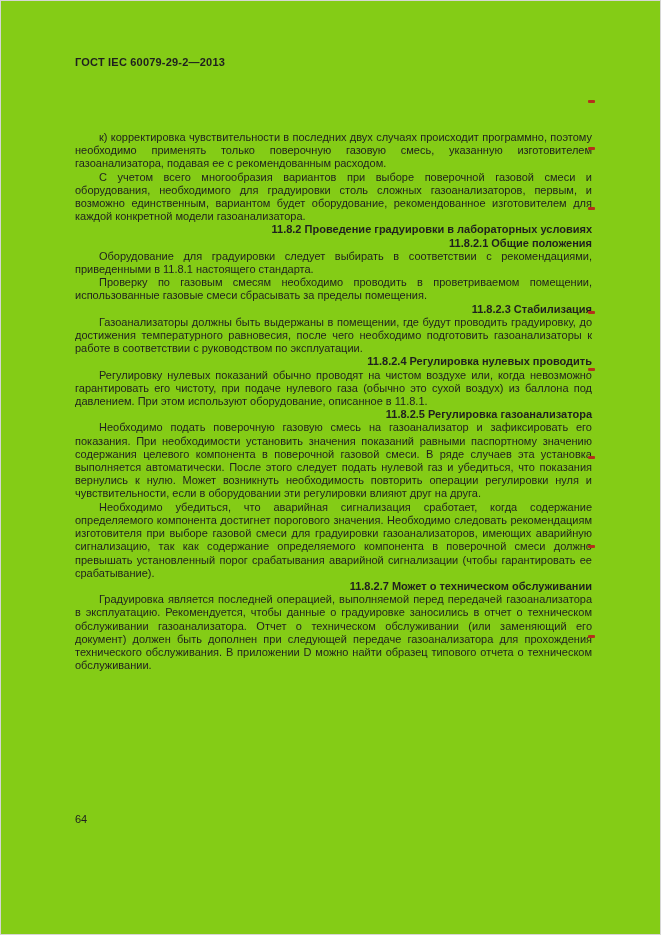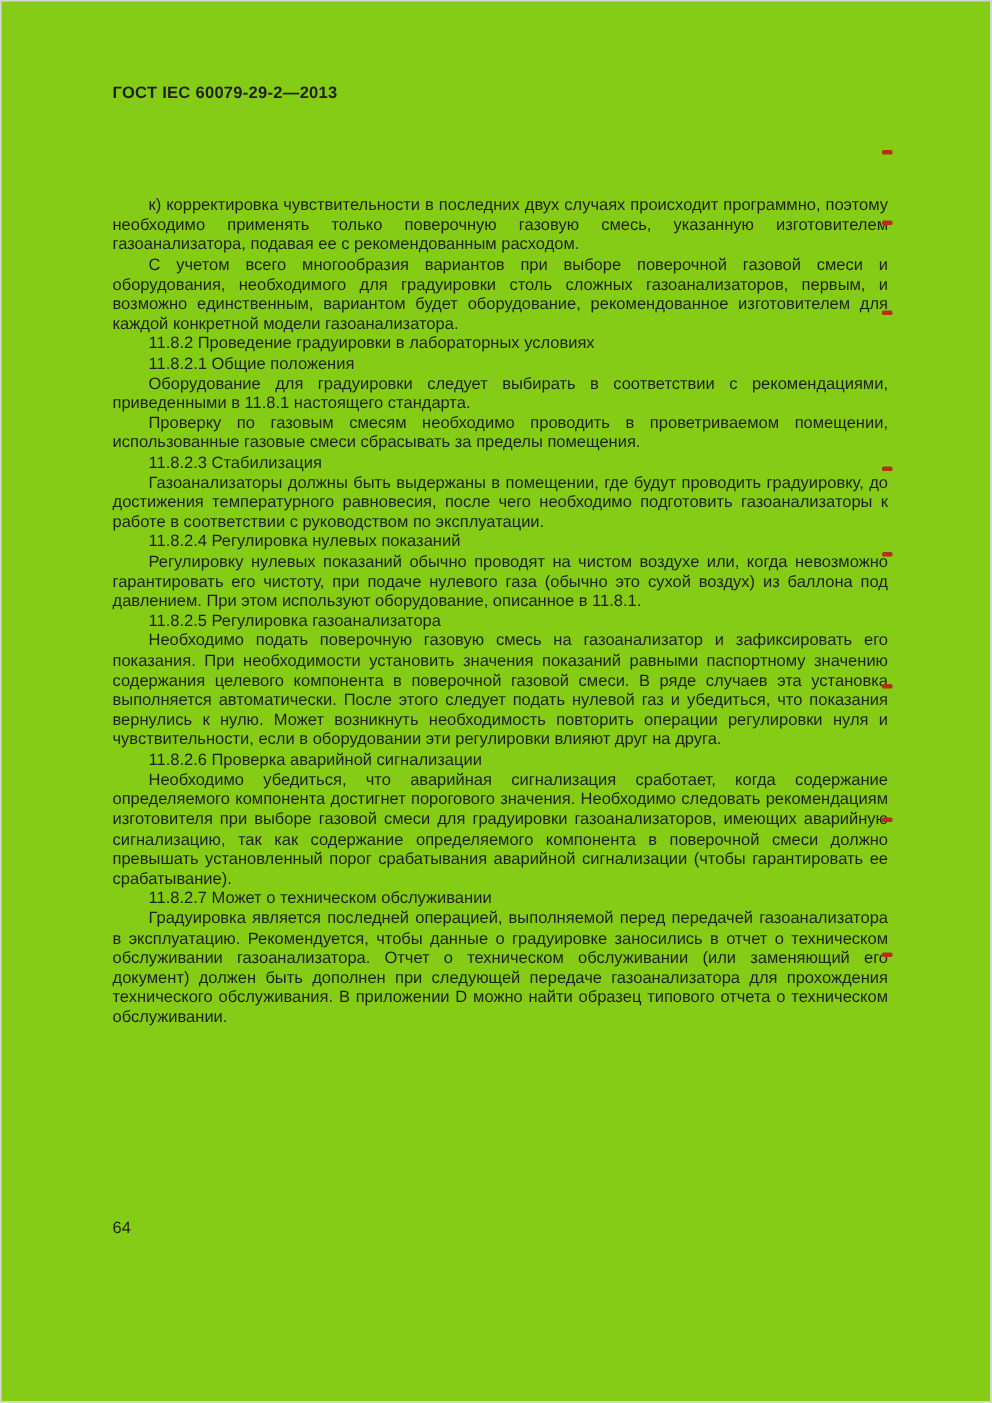--- a/index.html
+++ b/index.html
@@ -35,22 +35,22 @@
     font-size: 11px;
     line-height: 13.2px;
     text-align: justify;
     margin-top: 47px;
   }
   .body-text p.block {
     margin: 0;
     text-indent: 24px;
   }
   .body-text p.heading {
-    font-weight: normal;
-    text-align: left;
+    font-weight: bold;
+    text-align: right;
   }
   .page-number {
     position: absolute;
     top: 812px;
     left: 74px;
     font-size: 11px;
   }
   .markers-layer {
     position: absolute;
     inset: 0;
@@ -72,25 +72,24 @@
 
   <div class="body-text" id="doc-body">
       <p class="block paragraph">к) корректировка чувствительности в последних двух случаях происходит программно, поэтому необходимо применять только поверочную газовую смесь, указанную изготовителем газоанализатора, подавая ее с рекомендованным расходом.</p>
       <p class="block paragraph">С учетом всего многообразия вариантов при выборе поверочной газовой смеси и оборудования, необходимого для градуировки столь сложных газоанализаторов, первым, и возможно единственным, вариантом будет оборудование, рекомендованное изготовителем для каждой конкретной модели газоанализатора.</p>
       <p class="block heading">11.8.2  Проведение градуировки в лабораторных условиях</p>
       <p class="block heading">11.8.2.1  Общие положения</p>
       <p class="block paragraph">Оборудование для градуировки следует выбирать в соответствии с рекомендациями, приведенными в 11.8.1 настоящего стандарта.</p>
       <p class="block paragraph">Проверку по газовым смесям необходимо проводить в проветриваемом помещении, использованные газовые смеси сбрасывать за пределы помещения.</p>
       <p class="block heading">11.8.2.3  Стабилизация</p>
       <p class="block paragraph">Газоанализаторы должны быть выдержаны в помещении, где будут проводить градуировку, до достижения температурного равновесия, после чего необходимо подготовить газоанализаторы к работе в соответствии с руководством по эксплуатации.</p>
-      <p class="block heading">11.8.2.4  Регулировка нулевых показаний</p>
+      <p class="block heading">11.8.2.4  Регулировка нулевых проводить</p>
       <p class="block paragraph">Регулировку нулевых показаний обычно проводят на чистом воздухе или, когда невозможно гарантировать его чистоту, при подаче нулевого газа (обычно это сухой воздух) из баллона под давлением. При этом используют оборудование, описанное в 11.8.1.</p>
       <p class="block heading">11.8.2.5  Регулировка газоанализатора</p>
       <p class="block paragraph">Необходимо подать поверочную газовую смесь на газоанализатор и зафиксировать его показания. При необходимости установить значения показаний равными паспортному значению содержания целевого компонента в поверочной газовой смеси. В ряде случаев эта установка выполняется автоматически. После этого следует подать нулевой газ и убедиться, что показания вернулись к нулю. Может возникнуть необходимость повторить операции регулировки нуля и чувствительности, если в оборудовании эти регулировки влияют друг на друга.</p>
-      <p class="block heading">11.8.2.6  Проверка аварийной сигнализации</p>
       <p class="block paragraph">Необходимо убедиться, что аварийная сигнализация сработает, когда содержание определяемого компонента достигнет порогового значения. Необходимо следовать рекомендациям изготовителя при выборе газовой смеси для градуировки газоанализаторов, имеющих аварийную сигнализацию, так как содержание определяемого компонента в поверочной смеси должно превышать установленный порог срабатывания аварийной сигнализации (чтобы гарантировать ее срабатывание).</p>
       <p class="block heading">11.8.2.7  Может о техническом обслуживании</p>
       <p class="block paragraph">Градуировка является последней операцией, выполняемой перед передачей газоанализатора в эксплуатацию. Рекомендуется, чтобы данные о градуировке заносились в отчет о техническом обслуживании газоанализатора. Отчет о техническом обслуживании (или заменяющий его документ) должен быть дополнен при следующей передаче газоанализатора для прохождения технического обслуживания. В приложении D можно найти образец типового отчета о техническом обслуживании.</p>
     </div>
 
   <div class="markers-layer" id="markers">
       <span class="change-marker" style="top: 99px; background: rgb(181, 48, 28);"></span>
       <span class="change-marker" style="top: 146px; background: rgb(181, 48, 28);"></span>
       <span class="change-marker" style="top: 206px; background: rgb(181, 48, 28);"></span>
       <span class="change-marker" style="top: 310px; background: rgb(181, 48, 28);"></span>

